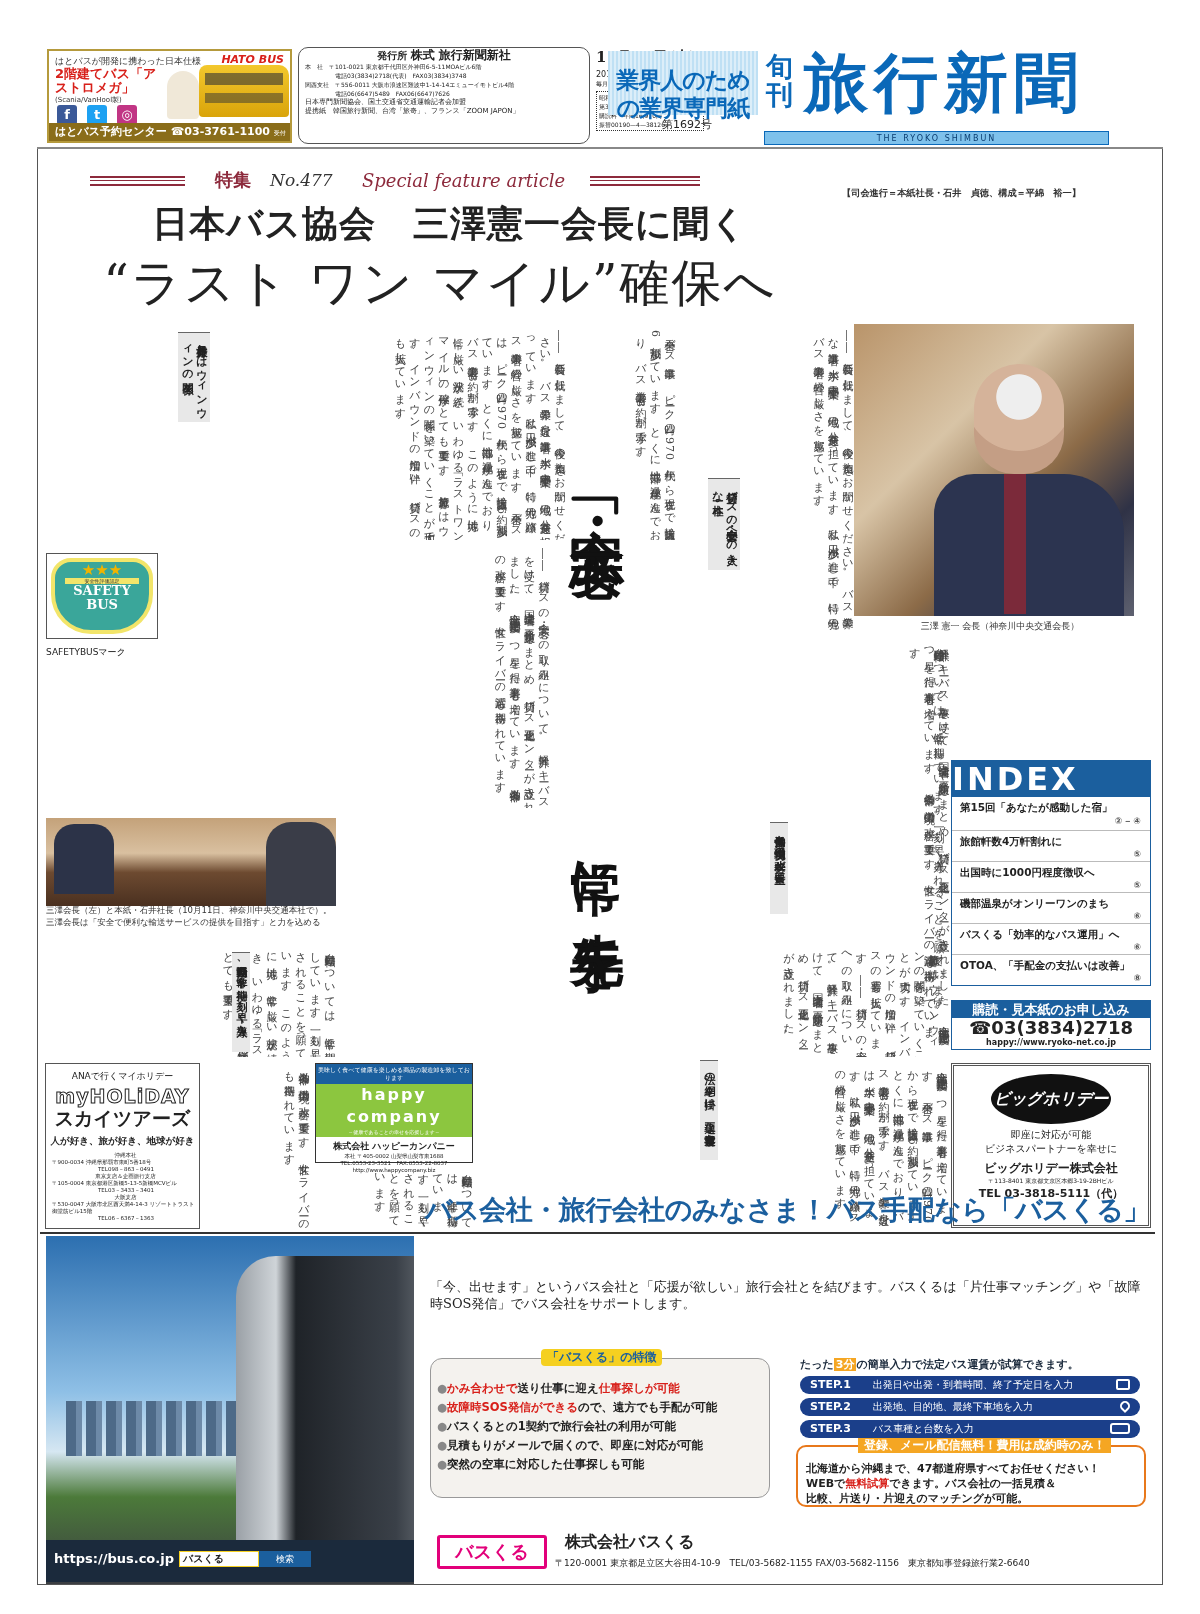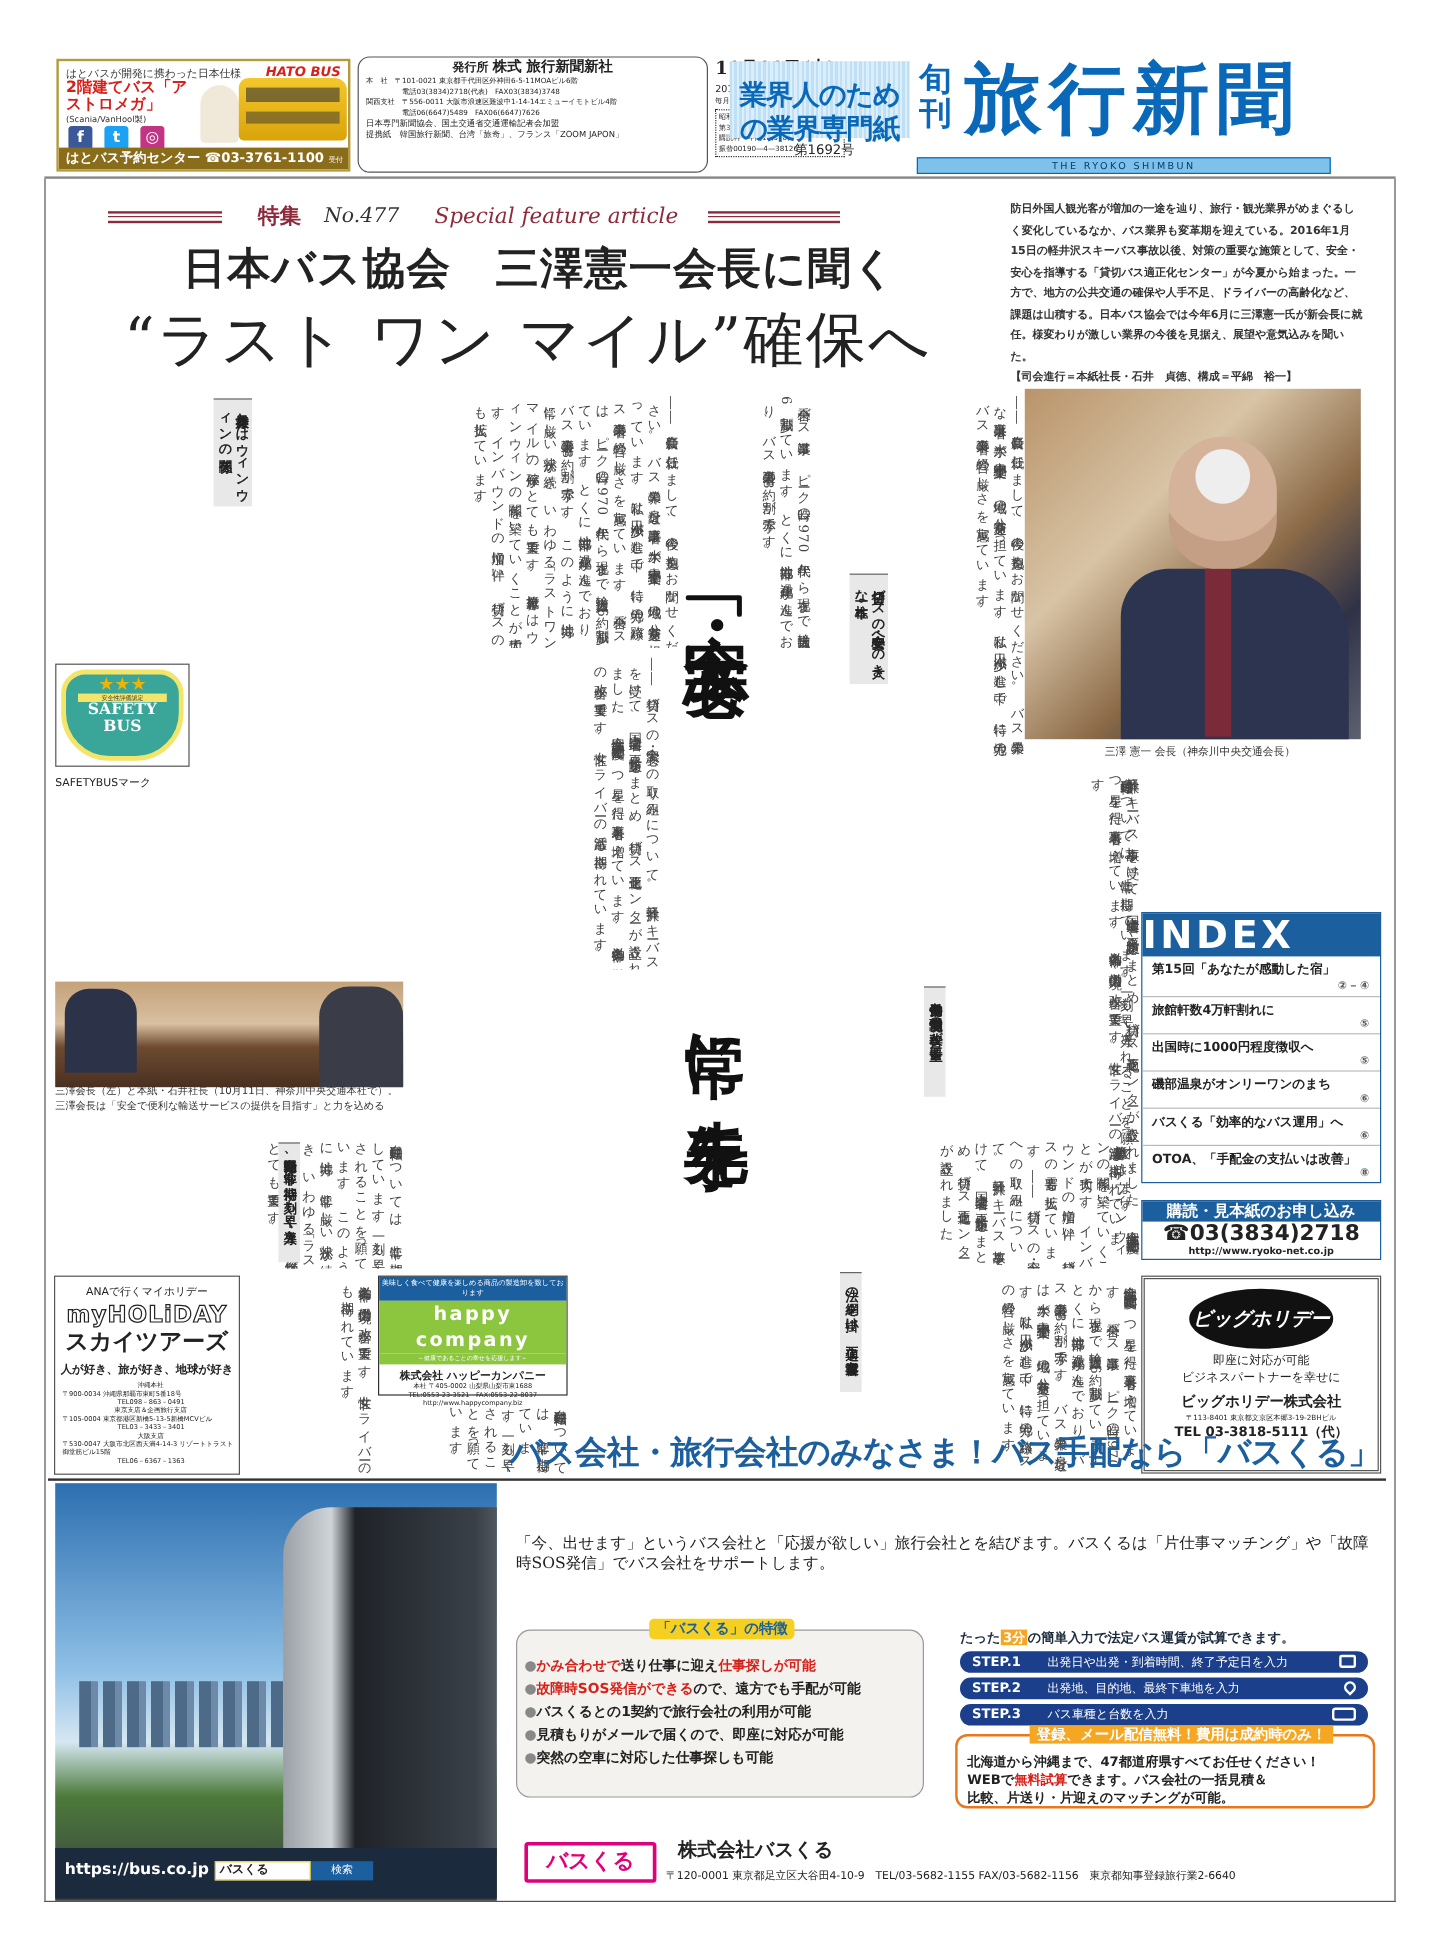--- a/index.html
+++ b/index.html
@@ -177,21 +177,21 @@
 <div class="abs feat">
   <div class="lines" style="left:0"></div>
   <div class="tok">特集</div>
   <div class="no">No.477</div>
   <div class="sp">Special feature article</div>
   <div class="lines" style="left:500px;width:110px"></div>
 </div>
 <div class="abs h1">日本バス協会　三澤憲一会長に聞く</div>
 <div class="abs h2">“ラスト ワン マイル”確保へ</div>
 <div class="abs lead">
-  <span>防日外国人観光客が増加の一途を辿り、旅行・観光業界がめまぐるしく変化しているなか、バス業界も変革期を迎えている。2016年1月15日の軽井沢スキーバス事故以後、対策の重要な施策として、安全・安心を指導する「貸切バス適正化センター」が今夏から始まった。一方で、地方の公共交通の確保や人手不足、ドライバーの高齢化など、課題は山積する。日本バス協会では今年6月に三澤憲一氏が新会長に就任。様変わりが激しい業界の今後を見据え、展望や意気込みを聞いた。</span><br>
+  <br>
   <span>【司会進行＝本紙社長・石井　貞徳、構成＝平綿　裕一】</span>
 </div>
 
 <div class="abs photo1">
   <div class="suit"></div>
   <div class="tie"></div>
   <div class="head"></div>
 </div>
 <div class="abs cap1">三澤 憲一 会長（神奈川中央交通会長）</div>
 
@@ -294,21 +294,21 @@
       <div class="pg">⑥</div>
     </div>
   <div class="it" style="border-bottom:none">
       <div>OTOA、「手配金の支払いは改善」</div>
       <div class="pg">⑧</div>
     </div>
 </div>
 <div class="abs sub-box">
   <div class="t">購読・見本紙のお申し込み</div>
   <div class="tel">☎03(3834)2718</div>
-  <div class="url">http://www.ryoko-net.co.jp</div>
+  <div class="url">happy://www.ryoko-net.co.jp</div>
 </div>
 
 <div class="abs bh">
   <div class="mark">ビッグホリデー</div>
   <div class="l1">即座に対応が可能</div>
   <div class="l1">ビジネスパートナーを幸せに</div>
   <div class="co">ビッグホリデー株式会社</div>
   <div class="ad">〒113-8401 東京都文京区本郷3-19-2BHビル</div>
   <div class="tel">TEL 03-3818-5111（代）</div>
 </div>

